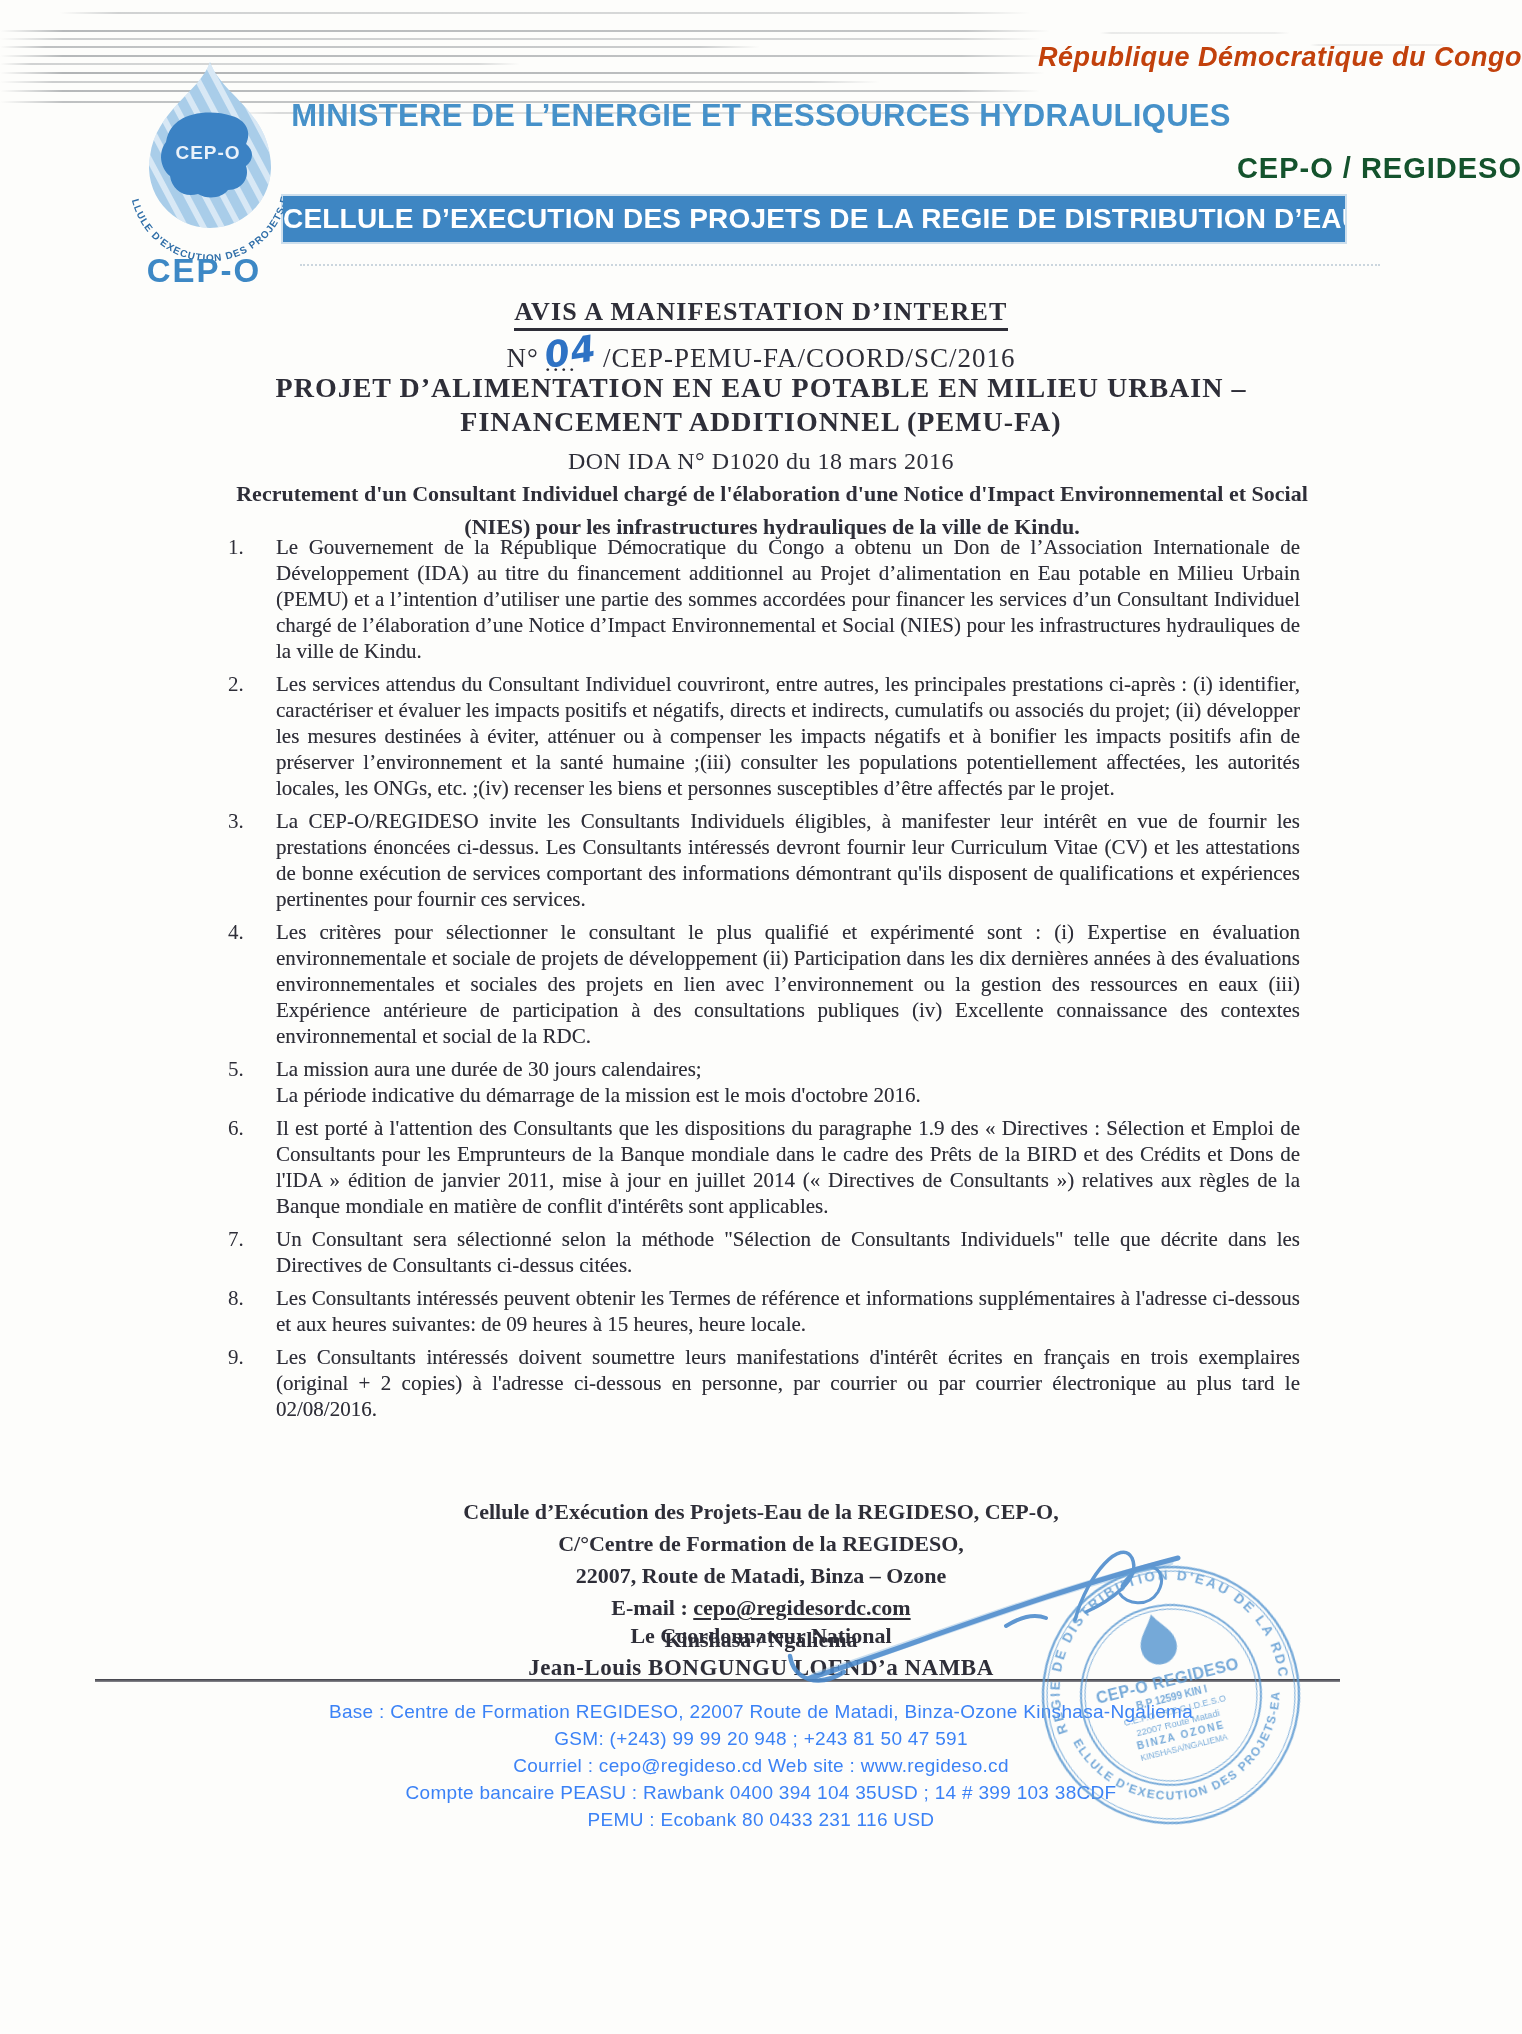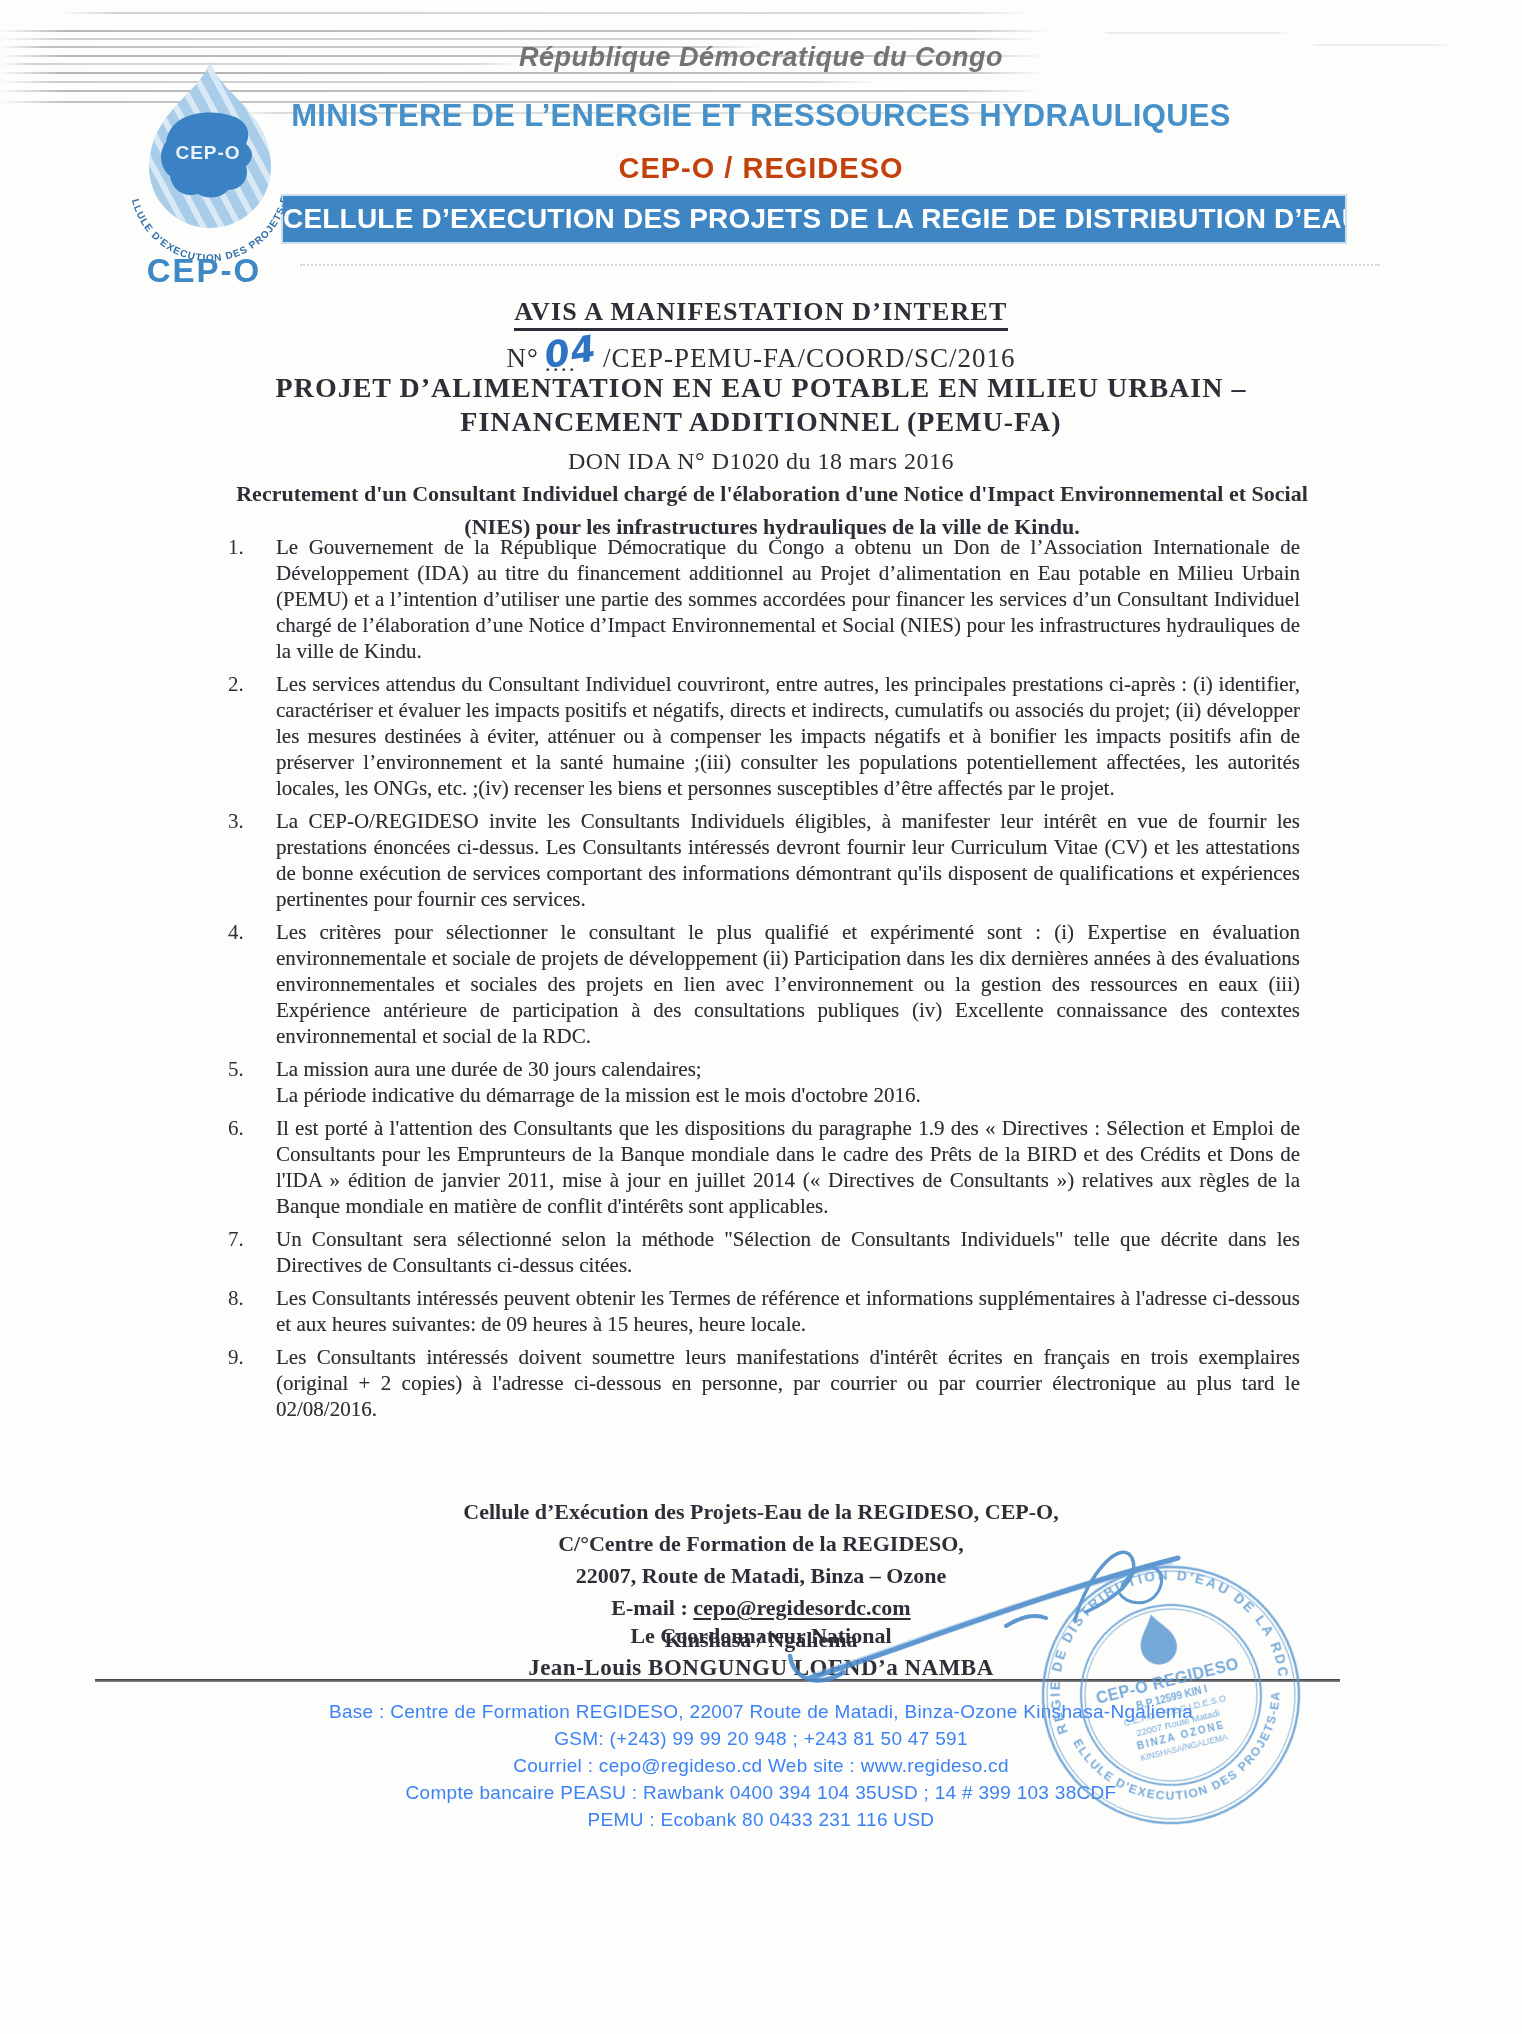--- a/index.html
+++ b/index.html
@@ -6,26 +6,26 @@
   .page {
     position:relative; width:1522px; height:2034px; margin:0 auto;
     background:#fdfdfb; overflow:hidden;
     font-family:"Liberation Serif", serif; color:#2e2e38;
   }
   
   .streak { position:absolute; height:2px; border-radius:1px;
     background:linear-gradient(90deg, rgba(110,115,120,0), rgba(110,115,120,.62) 6%, rgba(110,115,120,.5) 92%, rgba(110,115,120,0)); }
 
   
-  .hdr-republic { position:absolute; top:42px; left:0; width:100%; text-align:center;
-    font:italic 700 27px "Liberation Sans", sans-serif; color:#737373; letter-spacing:.5px; }
+  .hdr-republic { position:absolute; top:42px; left:0; width:100%; text-align:right;
+    font:italic 700 27px "Liberation Sans", sans-serif; color:#c2410c; letter-spacing:.5px; }
   .hdr-ministry { position:absolute; top:98px; left:0; width:100%; text-align:center;
     font:700 31px "Liberation Sans", sans-serif; color:#4691c9; letter-spacing:.3px; }
-  .hdr-agency { position:absolute; top:152px; left:0; width:100%; text-align:center;
-    font:700 29px "Liberation Sans", sans-serif; color:#c2410c; letter-spacing:1px; }
+  .hdr-agency { position:absolute; top:152px; left:0; width:100%; text-align:right;
+    font:700 29px "Liberation Sans", sans-serif; color:#14532d; letter-spacing:1px; }
   .banner { position:absolute; top:196px; left:283px; width:1062px; height:46px;
     background:#3e86c3; color:#fff; text-align:center; white-space:nowrap; overflow:hidden;
     font:700 28px/46px "Liberation Sans", sans-serif; letter-spacing:.2px;
     box-shadow:0 0 0 2px rgba(62,134,195,.25); }
   .banner-underline { position:absolute; top:264px; left:300px; width:1080px;
     border-top:2px dotted #b7c6d2; opacity:.7; }
 
   .logo-svg { position:absolute; left:92px; top:58px; width:224px; height:250px; }
 
   

